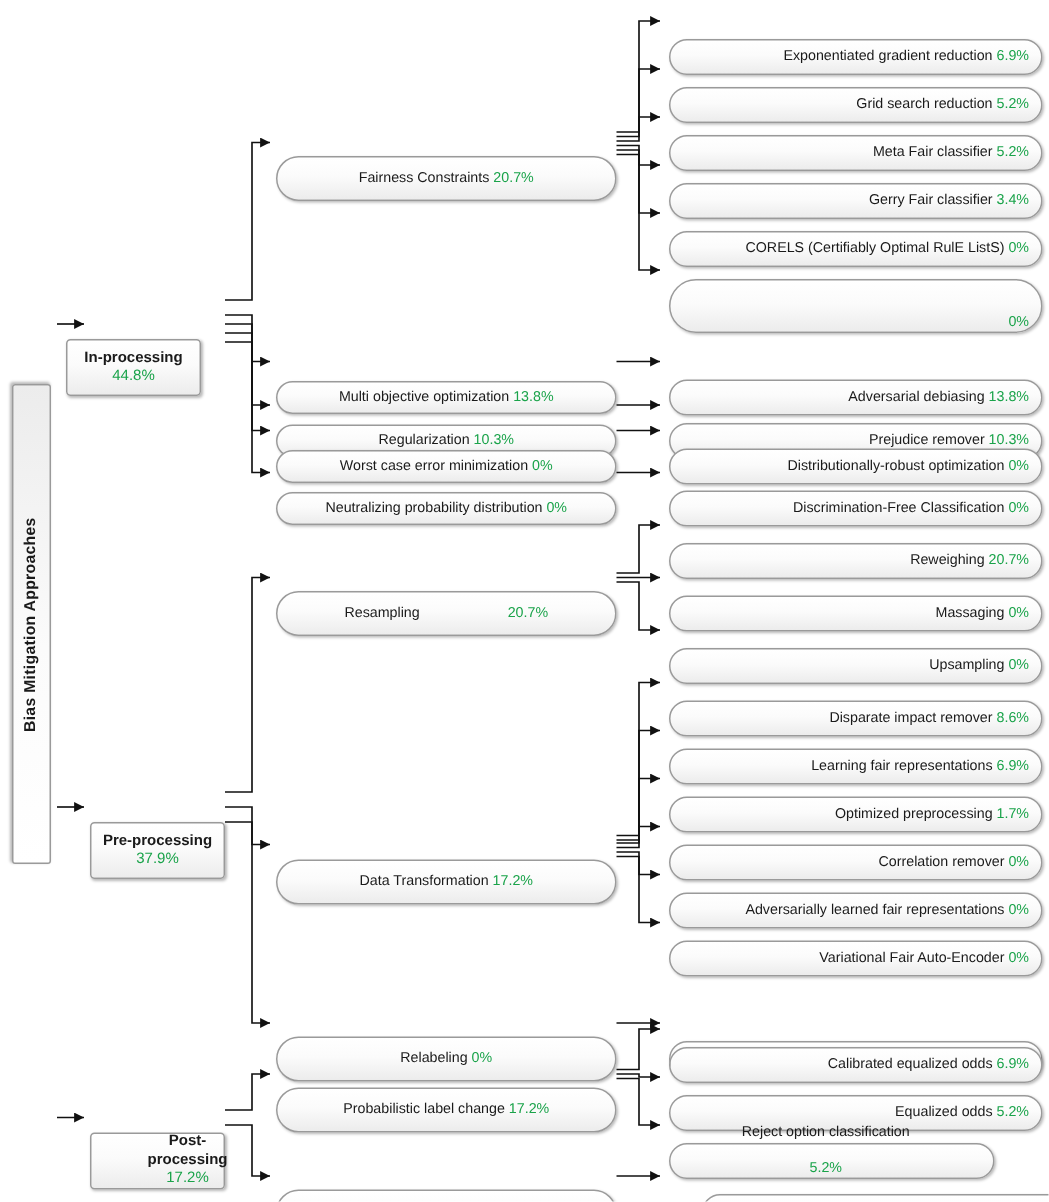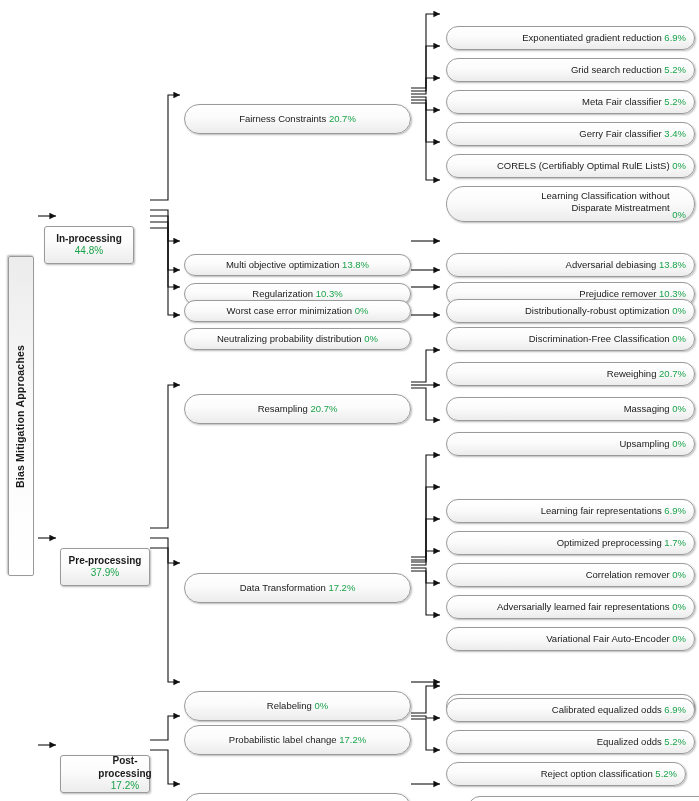--- a/index.html
+++ b/index.html
@@ -167,21 +167,21 @@
   </div>
   <div class="node stadium" style="left:184px; top:259px; width:227px; height:22px;">
     <span>Regularization</span>&nbsp;<span class="pct">10.3%</span>
   </div>
   <div class="node stadium" style="left:184px; top:276px; width:227px; height:22px;">
     <span>Worst case error minimization</span>&nbsp;<span class="pct">0%</span>
   </div>
   <div class="node stadium" style="left:184px; top:304px; width:227px; height:22px;">
     <span>Neutralizing probability distribution</span>&nbsp;<span class="pct">0%</span>
   </div>
-  <div class="node stadium" style="left:184px; top:370px; width:227px; height:30px;">
+  <div class="node stadium" style="left:184px; top:370px; width:227px; height:30px;gap:28px;">
     <span>Resampling</span>&nbsp;<span class="pct">20.7%</span>
   </div>
   <div class="node stadium" style="left:184px; top:549px; width:227px; height:30px;">
     <span>Data Transformation</span>&nbsp;<span class="pct">17.2%</span>
   </div>
   <div class="node stadium" style="left:184px; top:667px; width:227px; height:30px;">
     <span>Relabeling</span>&nbsp;<span class="pct">0%</span>
   </div>
   <div class="node stadium" style="left:184px; top:701px; width:227px; height:30px;">
     <span>Probabilistic label change</span>&nbsp;<span class="pct">17.2%</span>
@@ -199,22 +199,21 @@
   <div class="node leaf" style="left:446px; top:66px; width:249px; height:24px;">
     <span>Meta Fair classifier</span>&nbsp;<span class="pct">5.2%</span>
   </div>
   <div class="node leaf" style="left:446px; top:98px; width:249px; height:24px;">
     <span>Gerry Fair classifier</span>&nbsp;<span class="pct">3.4%</span>
   </div>
   <div class="node leaf" style="left:446px; top:130px; width:249px; height:24px;">
     <span>CORELS (Certifiably Optimal RulE ListS)</span>&nbsp;<span class="pct">0%</span>
   </div>
   <div class="node leaf two-line" style="left:446px; top:162px; width:249px; height:36px;">
-    <span class="lbl" style="white-space:pre-line;">Learning Classification without
-Disparate Mistreatment</span>&nbsp;<span class="pct" style="align-self:flex-end;">0%</span>
+    &nbsp;<span class="pct" style="align-self:flex-end;">0%</span>
   </div>
   <div class="node leaf" style="left:446px; top:229px; width:249px; height:24px;">
     <span>Adversarial debiasing</span>&nbsp;<span class="pct">13.8%</span>
   </div>
   <div class="node leaf" style="left:446px; top:258px; width:249px; height:24px;">
     <span>Prejudice remover</span>&nbsp;<span class="pct">10.3%</span>
   </div>
   <div class="node leaf" style="left:446px; top:275px; width:249px; height:24px;">
     <span>Distributionally-robust optimization</span>&nbsp;<span class="pct">0%</span>
   </div>
@@ -223,20 +222,23 @@
   </div>
   <div class="node leaf" style="left:446px; top:338px; width:249px; height:24px;">
     <span>Reweighing</span>&nbsp;<span class="pct">20.7%</span>
   </div>
   <div class="node leaf" style="left:446px; top:373px; width:249px; height:24px;">
     <span>Massaging</span>&nbsp;<span class="pct">0%</span>
   </div>
   <div class="node leaf" style="left:446px; top:408px; width:249px; height:24px;">
     <span>Upsampling</span>&nbsp;<span class="pct">0%</span>
   </div>
+  <div class="node leaf" style="left:446px; top:443px; width:249px; height:24px;">
+    <span>Disparate impact remover</span>&nbsp;<span class="pct">8.6%</span>
+  </div>
   <div class="node leaf" style="left:446px; top:475px; width:249px; height:24px;">
     <span>Learning fair representations</span>&nbsp;<span class="pct">6.9%</span>
   </div>
   <div class="node leaf" style="left:446px; top:507px; width:249px; height:24px;">
     <span>Optimized preprocessing</span>&nbsp;<span class="pct">1.7%</span>
   </div>
   <div class="node leaf" style="left:446px; top:539px; width:249px; height:24px;">
     <span>Correlation remover</span>&nbsp;<span class="pct">0%</span>
   </div>
   <div class="node leaf" style="left:446px; top:571px; width:249px; height:24px;">
@@ -247,20 +249,20 @@
   </div>
   <div class="node leaf" style="left:446px; top:670px; width:249px; height:24px;">
     <span>Relabeling</span>&nbsp;<span class="pct">0%</span>
   </div>
   <div class="node leaf" style="left:446px; top:674px; width:249px; height:24px;">
     <span>Calibrated equalized odds</span>&nbsp;<span class="pct">6.9%</span>
   </div>
   <div class="node leaf" style="left:446px; top:706px; width:249px; height:24px;">
     <span>Equalized odds</span>&nbsp;<span class="pct">5.2%</span>
   </div>
-  <div class="node leaf" style="left:446px; top:738px; width:240px; height:24px;">
+  <div class="node leaf" style="left:446px; top:738px; width:217px; height:24px;flex-direction:column;">
     <span>Reject option classification</span>&nbsp;<span class="pct">5.2%</span>
   </div>
   <div class="node leaf" style="left:468px; top:772px; width:249px; height:24px;">
     <span>DP flip</span>&nbsp;<span class="pct">0%</span>
   </div>
 
 </div>
 
 </body></html>

